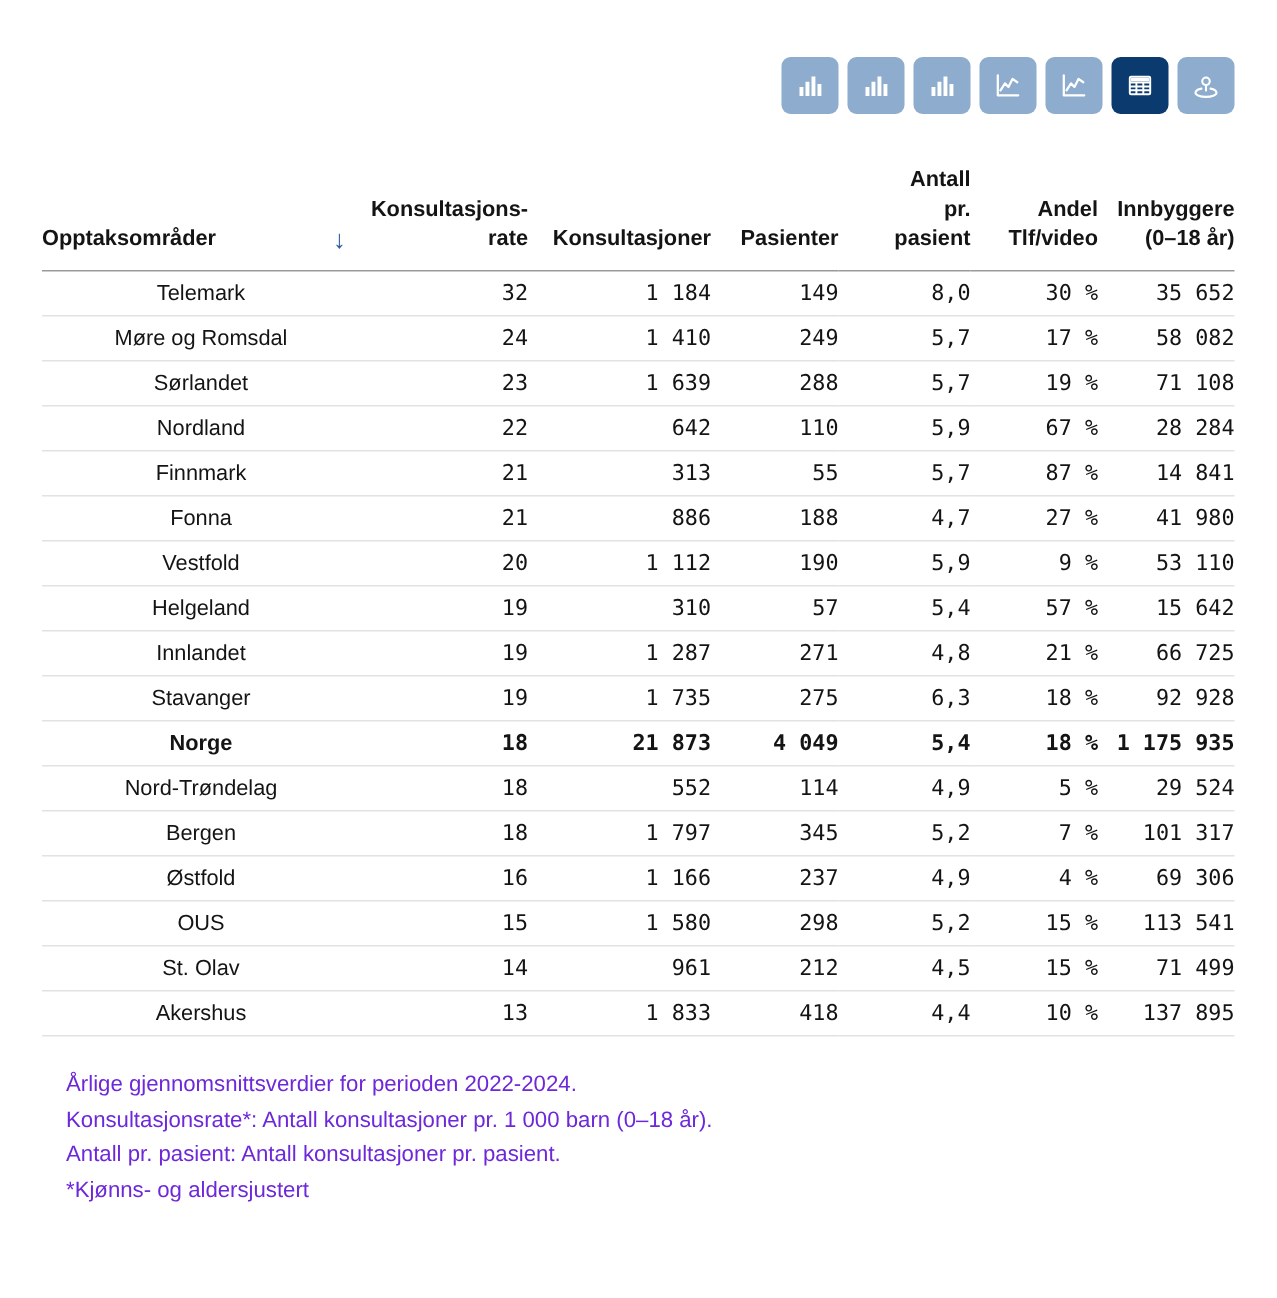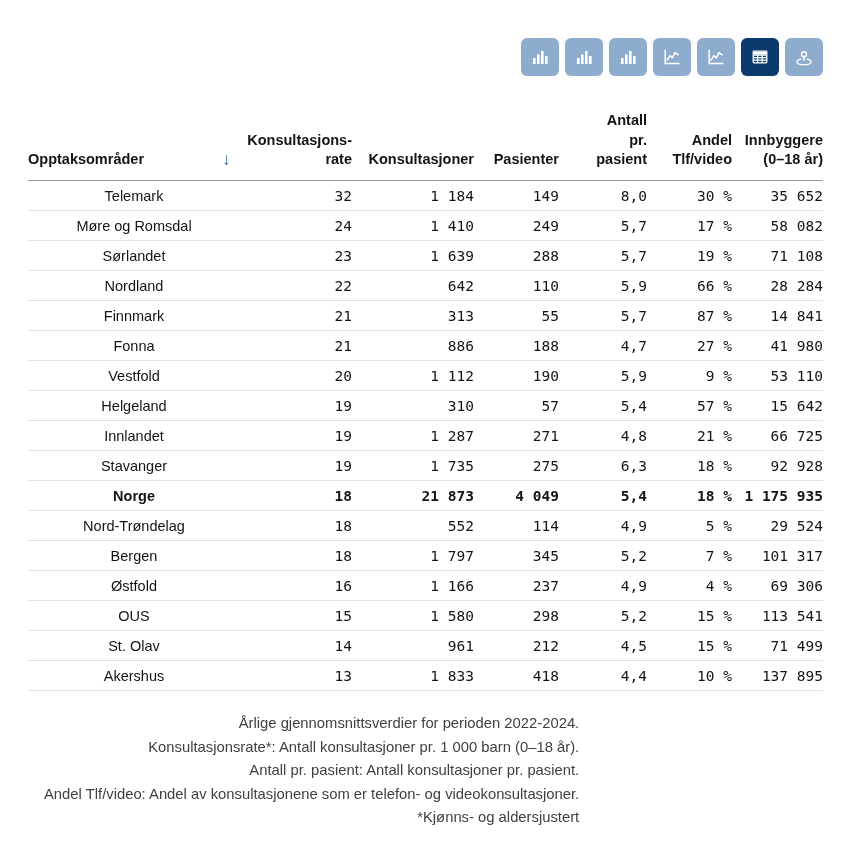--- a/index.html
+++ b/index.html
@@ -278,21 +278,21 @@
             <td class="num">5,7</td>
             <td class="num">19 %</td>
             <td class="num">71 108</td>
           </tr>
           <tr class="">
             <td class="area">Nordland</td>
             <td class="num">22</td>
             <td class="num">642</td>
             <td class="num">110</td>
             <td class="num">5,9</td>
-            <td class="num">66 %</td>
+            <td class="num">67 %</td>
             <td class="num">28 284</td>
           </tr>
           <tr class="">
             <td class="area">Finnmark</td>
             <td class="num">21</td>
             <td class="num">313</td>
             <td class="num">55</td>
             <td class="num">5,7</td>
             <td class="num">87 %</td>
             <td class="num">14 841</td>
@@ -402,21 +402,20 @@
             <td class="num">1 833</td>
             <td class="num">418</td>
             <td class="num">4,4</td>
             <td class="num">10 %</td>
             <td class="num">137 895</td>
           </tr>
         </tbody>
     </table>
   </div>
 
-  <div class="footnotes" style="color: #404040; text-align: right;">
+  <div class="footnotes" style="color: #6d28d9;">
       <div>Årlige gjennomsnittsverdier for perioden 2022-2024.</div>
       <div>Konsultasjonsrate*: Antall konsultasjoner pr. 1 000 barn (0–18 år).</div>
       <div>Antall pr. pasient: Antall konsultasjoner pr. pasient.</div>
-      <div>Andel Tlf/video: Andel av konsultasjonene som er telefon- og videokonsultasjoner.</div>
       <div>*Kjønns- og aldersjustert</div>
     </div>
 
 </div>
 
 </body></html>

